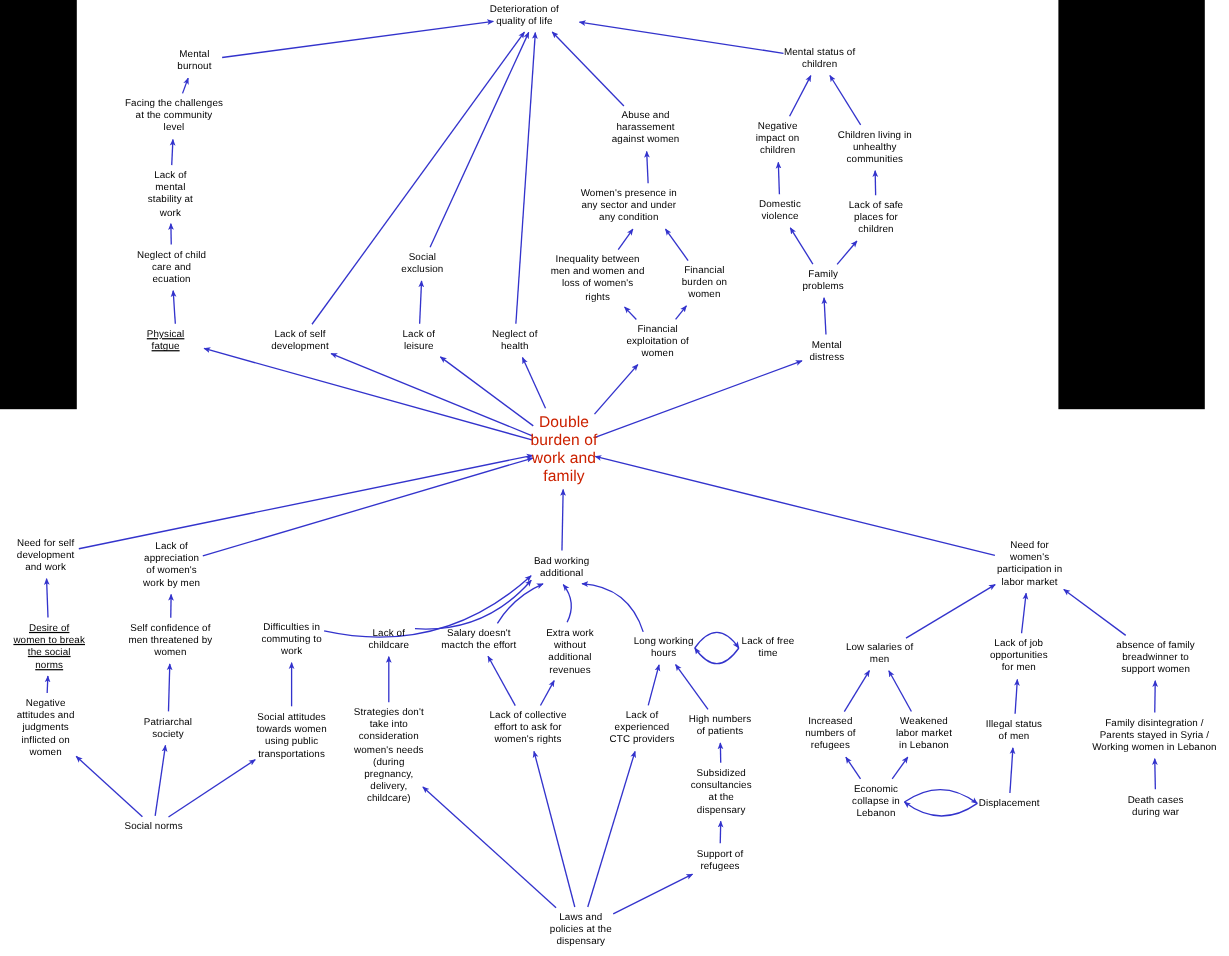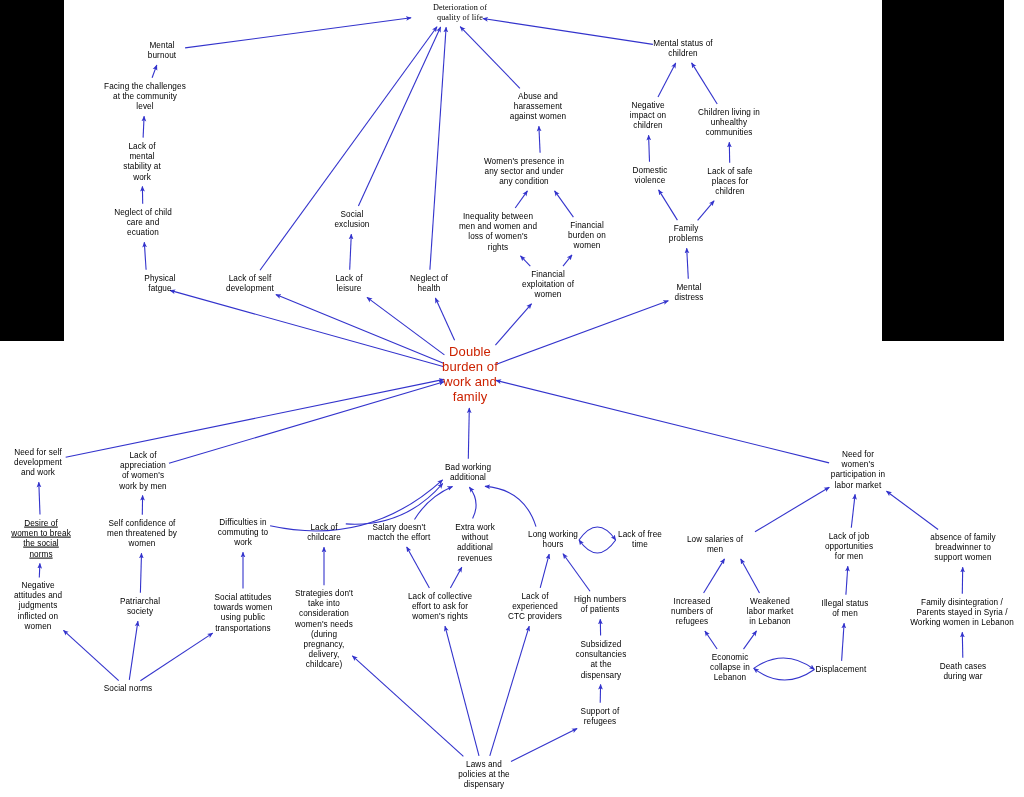--- a/index.html
+++ b/index.html
@@ -129,35 +129,35 @@
         <path d="M 753.7 668.4 Q 784.4 647.0 814.4 669.5" fill="none" stroke="#3333cc" stroke-width="1.1" marker-end="url(#arrow)"></path>
         <path d="M 814.4 669.5 Q 783.7 691.0 753.7 668.4" fill="none" stroke="#3333cc" stroke-width="1.1" marker-end="url(#arrow)"></path>
         <line x1="841.6" y1="660.9" x2="844.1" y2="623.2" fill="none" stroke="#3333cc" stroke-width="1.1" marker-end="url(#arrow)"></line>
         <line x1="845.9" y1="594.8" x2="847.8" y2="566.3" fill="none" stroke="#3333cc" stroke-width="1.1" marker-end="url(#arrow)"></line>
         <line x1="962.3" y1="593.7" x2="962.7" y2="567.3" fill="none" stroke="#3333cc" stroke-width="1.1" marker-end="url(#arrow)"></line>
         <line x1="962.8" y1="657.8" x2="962.3" y2="632.3" fill="none" stroke="#3333cc" stroke-width="1.1" marker-end="url(#arrow)"></line>
       </g>
   </svg>
 
   <div id="node-layer">
-      <div class="node" style="left: 460px; top: 13px; width: 110px; font-family: Liberation Serif, serif;">Deterioration of
+      <div class="node" style="left: 437px; top: 13px; width: 110px;">Deterioration of
 quality of life</div>
       <div class="node" style="left: 162px; top: 51px; width: 66px;">Mental
 burnout</div>
       <div class="node" style="left: 145px; top: 97px; width: 110px; text-align: center;">Facing the challenges
 at the community
 level</div>
       <div class="node" style="left: 142px; top: 162px; width: 66px;">Lack of
 mental
 stability at
 work</div>
       <div class="node" style="left: 143px; top: 223px; width: 88px;">Neglect of child
 care and
 ecuation</div>
-      <div class="node" style="left: 160px; top: 284px; width: 66px;">Physical
+      <div class="node" style="left: 138px; top: 284px; width: 66px; text-decoration: underline;">Physical
 fatgue</div>
       <div class="node" style="left: 250px; top: 284px; width: 76px;">Lack of self
 development</div>
       <div class="node" style="left: 352px; top: 220px; width: 66px;">Social
 exclusion</div>
       <div class="node" style="left: 349px; top: 284px; width: 60px;">Lack of
 leisure</div>
       <div class="node" style="left: 429px; top: 284px; width: 70px;">Neglect of
 health</div>
       <div class="node" style="left: 538px; top: 107px; width: 86px;">Abuse and
@@ -258,21 +258,21 @@
 of patients</div>
       <div class="node" style="left: 601px; top: 660px; width: 76px;">Subsidized
 consultancies
 at the
 dispensary</div>
       <div class="node" style="left: 600px; top: 717px; width: 66px;">Support of
 refugees</div>
       <div class="node" style="left: 484px; top: 775px; width: 80px;">Laws and
 policies at the
 dispensary</div>
-      <div class="node" style="left: 715px; top: 545px; width: 84px;">Low salaries of
+      <div class="node" style="left: 733px; top: 545px; width: 84px;">Low salaries of
 men</div>
       <div class="node" style="left: 692px; top: 612px; width: 68px;">Increased
 numbers of
 refugees</div>
       <div class="node" style="left: 770px; top: 612px; width: 72px;">Weakened
 labor market
 in Lebanon</div>
       <div class="node" style="left: 730px; top: 668px; width: 68px;">Economic
 collapse in
 Lebanon</div>

